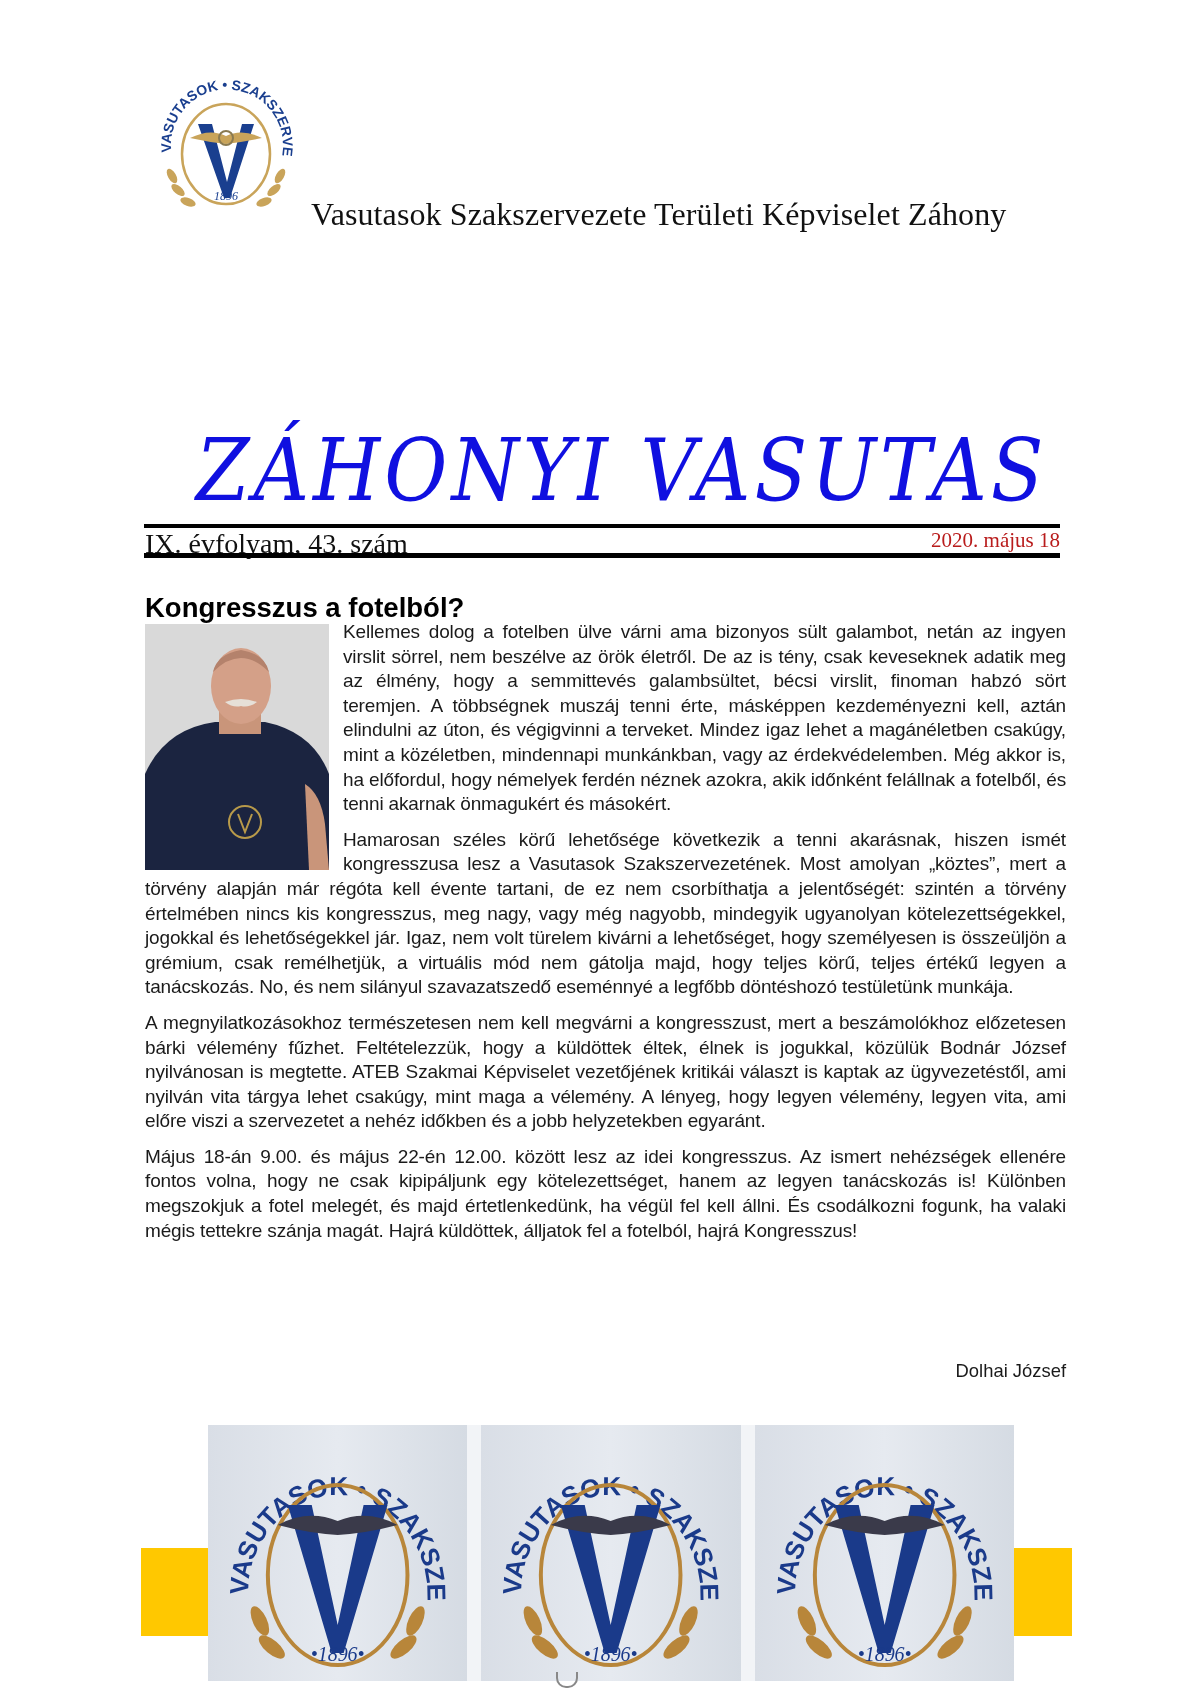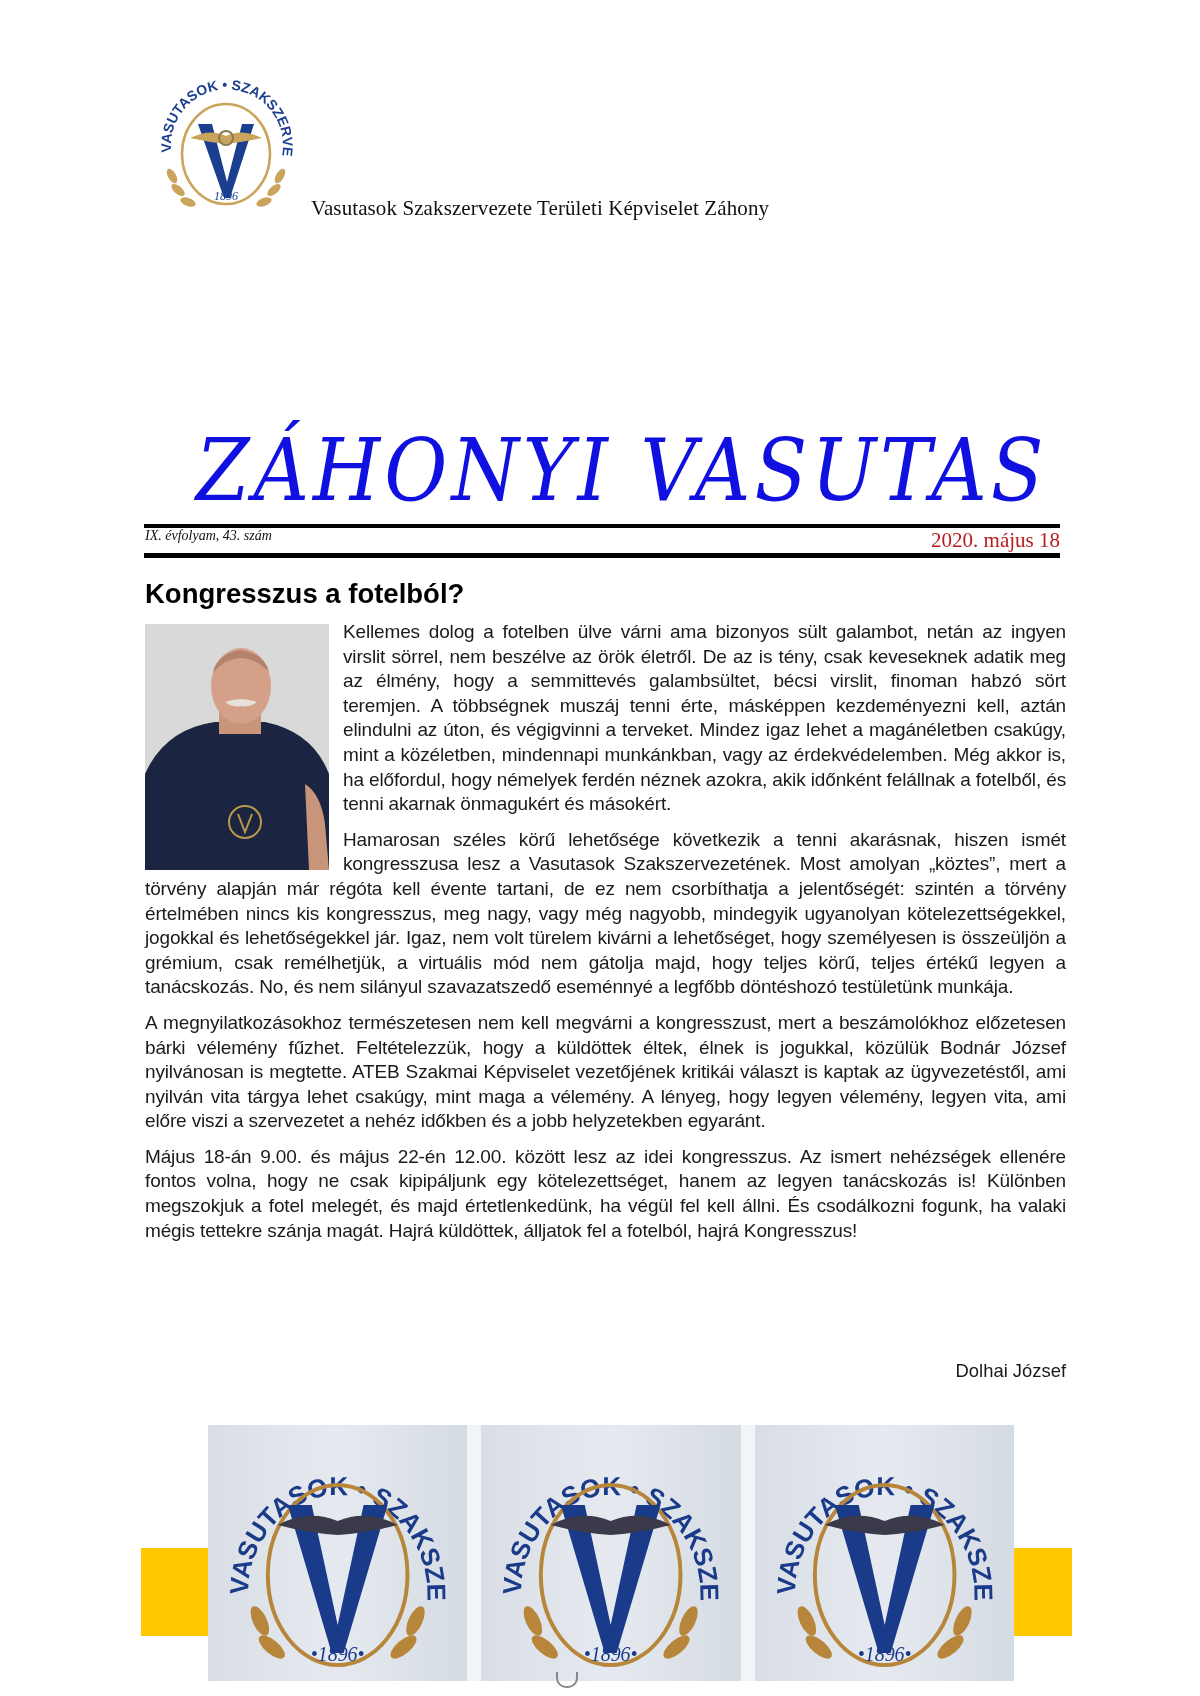--- a/index.html
+++ b/index.html
@@ -1,30 +1,30 @@
 <!DOCTYPE html>
 <html><head>
 <meta charset="utf-8">
 <style>
   html, body { margin: 0; padding: 0; background: #ffffff; }
   body { width: 1200px; height: 1696px; position: relative; overflow: hidden; font-family: "Liberation Sans", sans-serif; color: #1a1a1a; }
 
   
   .logo { position: absolute; left: 150px; top: 72px; width: 150px; height: 148px; }
-  .org-name { position: absolute; left: 311px; top: 196px; font-family: "Liberation Serif", serif; font-size: 21px; color: #111; white-space: nowrap; letter-spacing: 0.1px; }
+  .org-name { position: absolute; left: 311px; top: 196px; font-family: "Liberation Serif", serif; font-size: 32px; color: #111; white-space: nowrap; letter-spacing: 0.1px; }
 
   
   .masthead { position: absolute; left: 196px; top: 420px; width: 830px; font-family: "DejaVu Serif", serif; font-style: italic; font-size: 77px; color: #1010e0; letter-spacing: 4px; white-space: nowrap; transform: scaleY(1.12); transform-origin: left top; }
   .rule-top { position: absolute; left: 144px; top: 524px; width: 916px; height: 4px; background: #000; }
   .rule-bottom { position: absolute; left: 144px; top: 553px; width: 916px; height: 5px; background: #000; }
-  .issue { position: absolute; left: 145px; top: 528px; font-family: "Liberation Serif", serif; font-size: 14px; color: #111; white-space: nowrap; font-style: italic; }
+  .issue { position: absolute; left: 145px; top: 528px; font-family: "Liberation Serif", serif; font-size: 28px; color: #111; white-space: nowrap; }
   .date { position: absolute; right: 140px; top: 528px; font-family: "Liberation Serif", serif; font-size: 21px; color: #b91c1c; white-space: nowrap; }
 
   
-  .headline { position: absolute; left: 145px; top: 578px; font-family: "Liberation Sans", sans-serif; font-weight: bold; font-size: 27.5px; color: #000; white-space: nowrap; }
+  .headline { position: absolute; left: 145px; top: 592px; font-family: "Liberation Sans", sans-serif; font-weight: bold; font-size: 27.5px; color: #000; white-space: nowrap; }
   .photo { position: absolute; left: 145px; top: 624px; width: 184px; height: 246px; background: #d8d8d8; overflow: hidden; }
   .article { position: absolute; left: 145px; top: 620px; width: 921px; font-size: 19px; line-height: 24.6px; color: #1a1a1a; text-align: justify; letter-spacing: -0.15px; }
   .article p { margin: 0 0 11px 0; }
   .float-spacer { float: left; width: 198px; height: 252px; }
   .signature { position: absolute; right: 134px; top: 1360px; font-size: 18.4px; color: #1a1a1a; white-space: nowrap; margin-left: 48px; }
 
   
   .yellow-block-left { position: absolute; left: 141px; top: 1548px; width: 68px; height: 88px; background: #ffc800; }
   .yellow-block-right { position: absolute; left: 1000px; top: 1548px; width: 72px; height: 88px; background: #ffc800; }
   .banner { position: absolute; left: 208px; top: 1425px; width: 806px; height: 256px; background: #dfe4ea; display: flex; }

